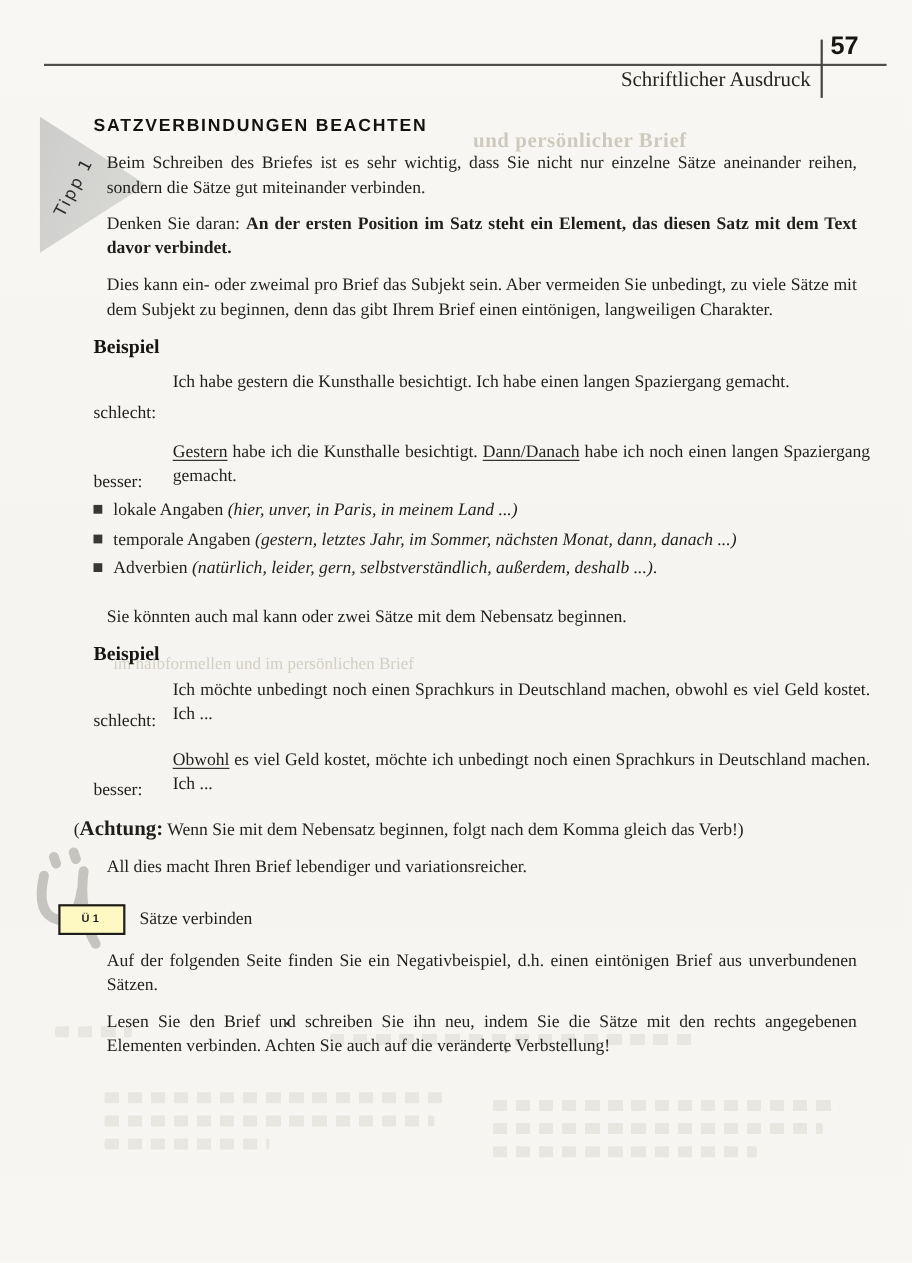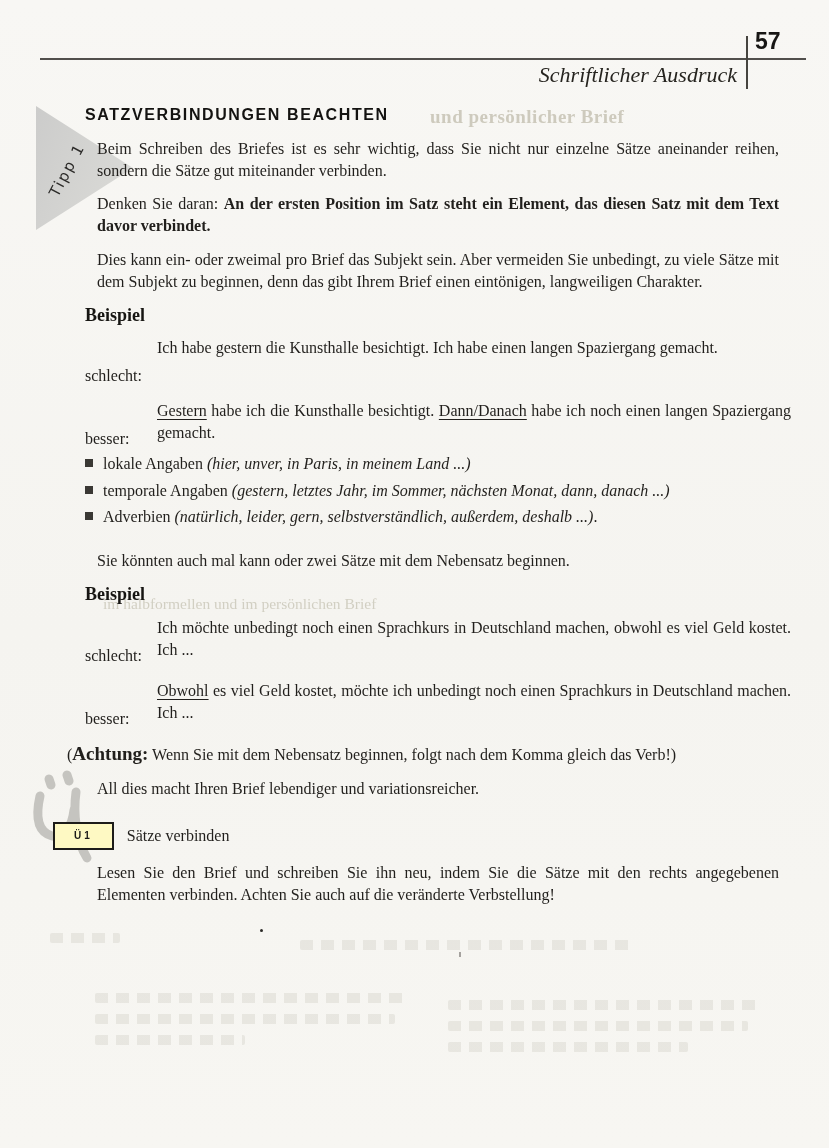--- a/index.html
+++ b/index.html
@@ -8,21 +8,21 @@
     background:linear-gradient(180deg,#f8f7f4 0%,#f5f4f0 55%,#f7f6f2 100%);
     font-family:"Liberation Serif",serif;color:#211f1c;
   }
   .page{position:absolute;inset:0;}
 
   
   .head-rule{position:absolute;left:40px;top:58px;width:766px;height:2px;background:#514f4c;}
   .head-tick{position:absolute;left:746px;top:36px;width:2px;height:53px;background:#46443f;}
   .page-number{position:absolute;left:755px;top:28px;font-family:"Liberation Sans",sans-serif;
     font-weight:bold;font-size:23px;color:#171614;}
-  .running-head{position:absolute;right:92px;top:62px;font-style:italic;font-size:22px;color:#26241f;}
+  .running-head{position:absolute;right:92px;top:62px;font-size:19px;color:#26241f;}
 
   
   .tip-triangle{position:absolute;left:36px;top:106px;width:97px;height:124px;
     background:linear-gradient(110deg,#cccccb 0%,#d7d7d4 70%,#dededb 100%);
     clip-path:polygon(0 0,100% 50%,0 100%);}
   .tip-label{position:absolute;left:-12px;top:55px;width:86px;text-align:center;
     transform:rotate(-62deg);font-family:"DejaVu Sans",sans-serif;font-size:15px;
     letter-spacing:2px;color:#2c2b29;}
 
   
@@ -46,21 +46,21 @@
 
   
   .exercise-head{display:flex;align-items:center;margin-top:22px;margin-left:-32px;position:relative;z-index:2;}
   .ue-badge{display:inline-block;border:2px solid #1d1c1a;background:#fef9c3;
     font-family:"Liberation Sans",sans-serif;font-weight:bold;font-size:10px;
     padding:1px 19px;letter-spacing:3px;color:#1b1a18;}
   .exercise-title{margin-left:13px;}
   .u-watermark{position:absolute;left:26px;top:768px;opacity:0.8;z-index:1;}
 
   
-  .ghost-frag1{position:absolute;left:430px;top:106px;font-weight:bold;font-size:19px;
+  .ghost-frag1{position:absolute;left:430px;top:118px;font-weight:bold;font-size:19px;
     color:rgba(148,140,115,0.42);letter-spacing:0.5px;filter:blur(0.4px);}
   .ghost-frag2{position:absolute;left:103px;top:595px;font-size:15.5px;
     color:rgba(148,140,115,0.36);filter:blur(0.4px);}
   .ghost-line{position:absolute;height:10px;border-radius:2px;opacity:0.55;filter:blur(0.5px);
     background:repeating-linear-gradient(90deg,rgba(152,147,131,0.28) 0 13px,rgba(152,147,131,0) 13px 21px);}
   .ink-dot{position:absolute;left:260px;top:929px;width:3px;height:3px;border-radius:50%;background:#2b2a27;}
   .ink-speck{position:absolute;left:459px;top:952px;width:2px;height:5px;background:rgba(66,63,58,0.45);}
 </style>
 </head>
 <body>
@@ -150,16 +150,17 @@
 
     <p class="para achtung"><span>(</span><span class="achtung-word">Achtung:</span><span> Wenn Sie mit dem Nebensatz beginnen, folgt nach dem Komma gleich das Verb!)</span></p>
 
     <p class="para mt-md">All dies macht Ihren Brief lebendiger und variationsreicher.</p>
 
     <div class="exercise-head">
       <span class="ue-badge">Ü1</span>
       <span class="exercise-title">Sätze verbinden</span>
     </div>
 
+    <p class="para mt-md">Auf der folgenden Seite finden Sie ein Negativbeispiel, d.h. einen eintönigen Brief aus unver­bundenen Sätzen.</p>
     <p class="para">Lesen Sie den Brief und schreiben Sie ihn neu, indem Sie die Sätze mit den rechts angegebenen Elementen verbinden. Achten Sie auch auf die veränderte Verbstellung!</p>
 
   </div>
 </div>
 
 </body></html>

